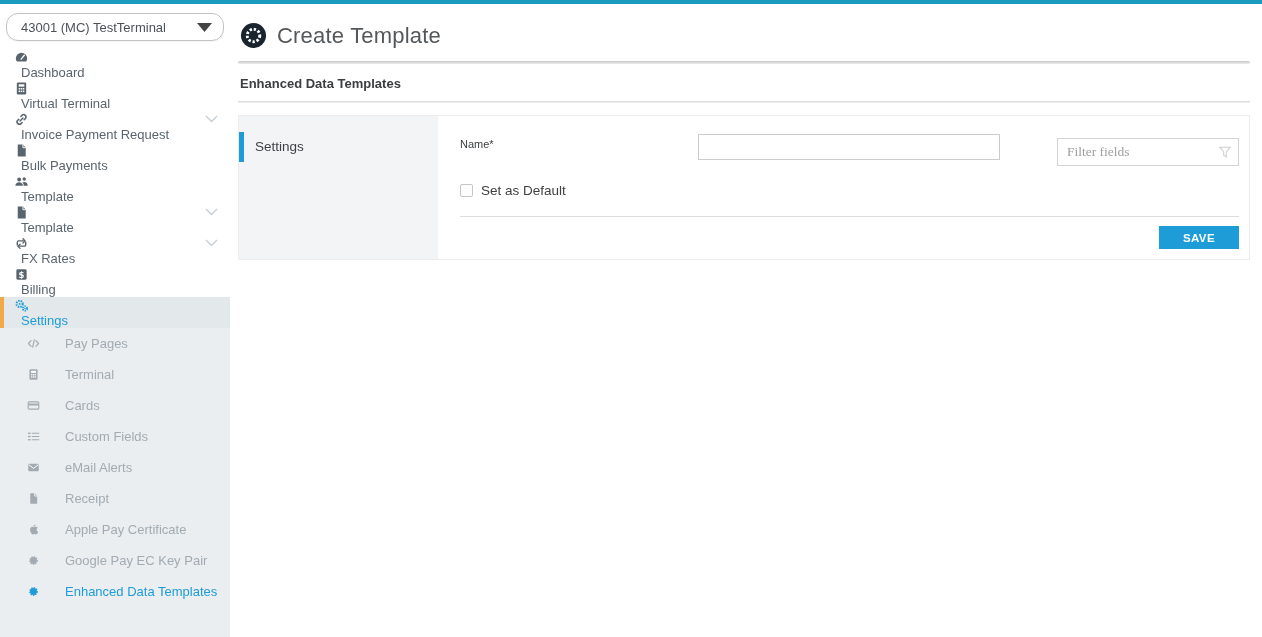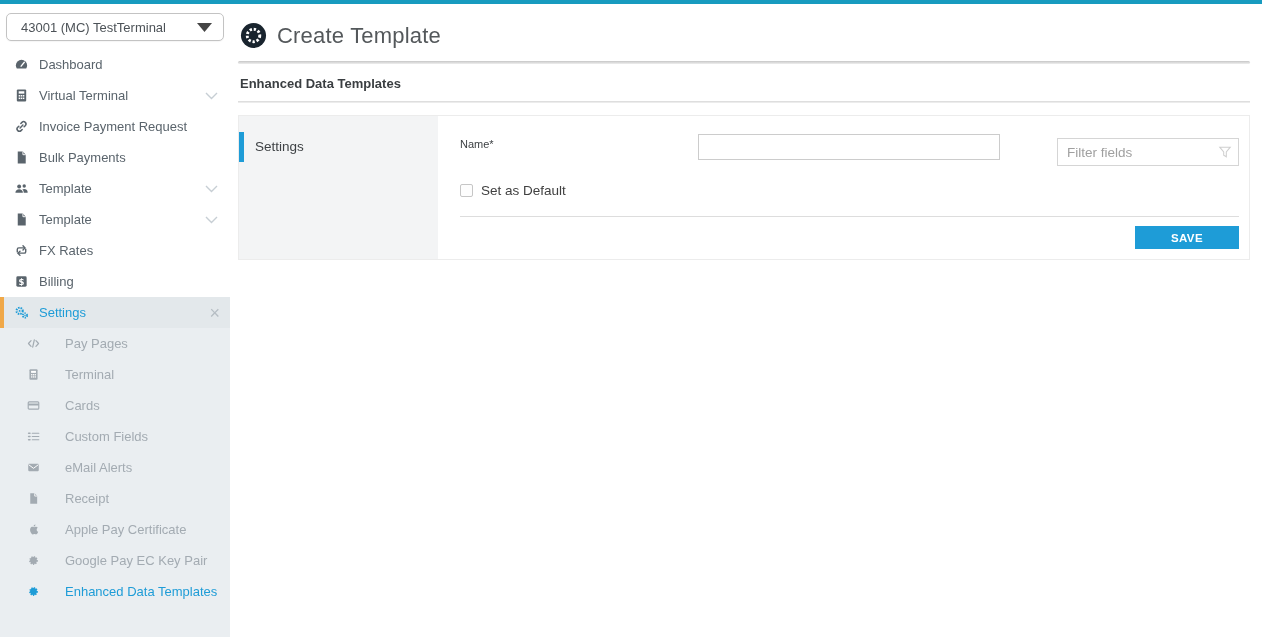--- a/index.html
+++ b/index.html
@@ -8,29 +8,29 @@
     font-family: "Liberation Sans", sans-serif;
     background: #fff;
     color: #333;
   }
   .top-accent { height:4px; background: var(--topbar, #189bbf); }
   .layout { display:flex; height:633px; }
 
   
   .sidebar { flex:0 0 230px; width:230px; display:flex; flex-direction:column; background:#fff; }
   .select-box {
-    margin:9px 6px 0 6px; height:28px; border:1px solid #c3c3c3; border-radius:5px;
+    margin:9px 6px 0 6px; height:28px; border:1px solid #c3c3c3; border-radius:12px;
     display:flex; align-items:center; justify-content:space-between;
     padding:0 10px 0 14px; font-size:13px; color:#4c5257; background:#fff; cursor:pointer;
     box-shadow:0 1px 1px rgba(0,0,0,.04);
   }
   .nav { margin-top:8px; }
   .nav-item {
-    height:31px; display:flex; align-items:center; padding:0 10px 0 12px;
-    font-size:13px; color:#5a646c; cursor:pointer; white-space:nowrap;
+    height:31px; display:flex; padding:0 10px 0 12px;
+    font-size:13px; color:#5a646c; cursor:pointer; white-space:nowrap;flex-direction:column;
   }
   .nav-item .lbl { margin-left:9px; }
   .icn { display:inline-flex; align-items:center; justify-content:center; width:18px; height:16px; color:inherit; flex:0 0 auto; }
   .icn svg { width:15px; height:15px; }
   .icn.right { margin-left:auto; }
   .icn.right svg { width:13px; height:8px; }
   .nav-item.active { background:#e3e8eb; border-left:4px solid var(--orange, #f0a848); padding-left:8px; color:var(--accent, #1e9cd7); }
   .close-x { margin-left:auto; font-size:18px; color:#b6bec4; line-height:14px; cursor:pointer; }
   .subnav { flex:1; background:#eaeef1; }
   .sub-item {
@@ -60,31 +60,31 @@
   .card-body { flex:1; padding:16px 10px 10px 22px; display:flex; flex-direction:column; }
   .row1 { display:flex; align-items:flex-start; margin-top:2px; }
   .field-label { flex:0 0 238px; font-size:11px; color:#3b3f42; padding-top:4px; }
   .text-input {
     width:302px; height:26px; border:1px solid #ccc; padding:0 6px; font-size:13px;
     color:#333; font-family:inherit; outline:none; background:#fff;
   }
   .filter-wrap { margin-left:auto; margin-top:4px; position:relative; }
   .filter-input {
     width:182px; height:28px; border:1px solid #d5d5d5; padding:0 28px 0 9px;
-    font-size:13.5px; color:#333; font-family:Liberation Sans, sans-serif; outline:none; background:#fff;
+    font-size:13.5px; color:#333; font-family:Liberation Serif, serif; outline:none; background:#fff;
   }
   .filter-input::placeholder { color:#a0a0a0; opacity:1; }
   .funnel { position:absolute; right:7px; top:7px; width:14px; height:14px; }
   .row2 { display:flex; align-items:center; margin-top:17px; }
   .checkbox { width:13px; height:13px; border:1px solid #c6c6c6; border-radius:2px; background:#fdfdfd; cursor:pointer; flex:0 0 auto; }
   .row2 .lbl { margin-left:8px; font-size:13.5px; color:#404040; }
   .hr3 { height:1px; background:#ddd; margin-top:18px; }
   .row3 { display:flex; justify-content:flex-end; margin-top:9px; }
   .save-btn {
-    width:104px; height:23px; background:var(--accent, #1e9cd7); color:#fff; border:none;
+    width:80px; height:23px; background:var(--accent, #1e9cd7); color:#fff; border:none;
     font-family:inherit; font-size:11.5px; font-weight:bold; letter-spacing:.4px; cursor:pointer;
   }
 </style>
 </head>
 <body>
 
 <div class="top-accent"></div>
 
 <div class="layout">
 

